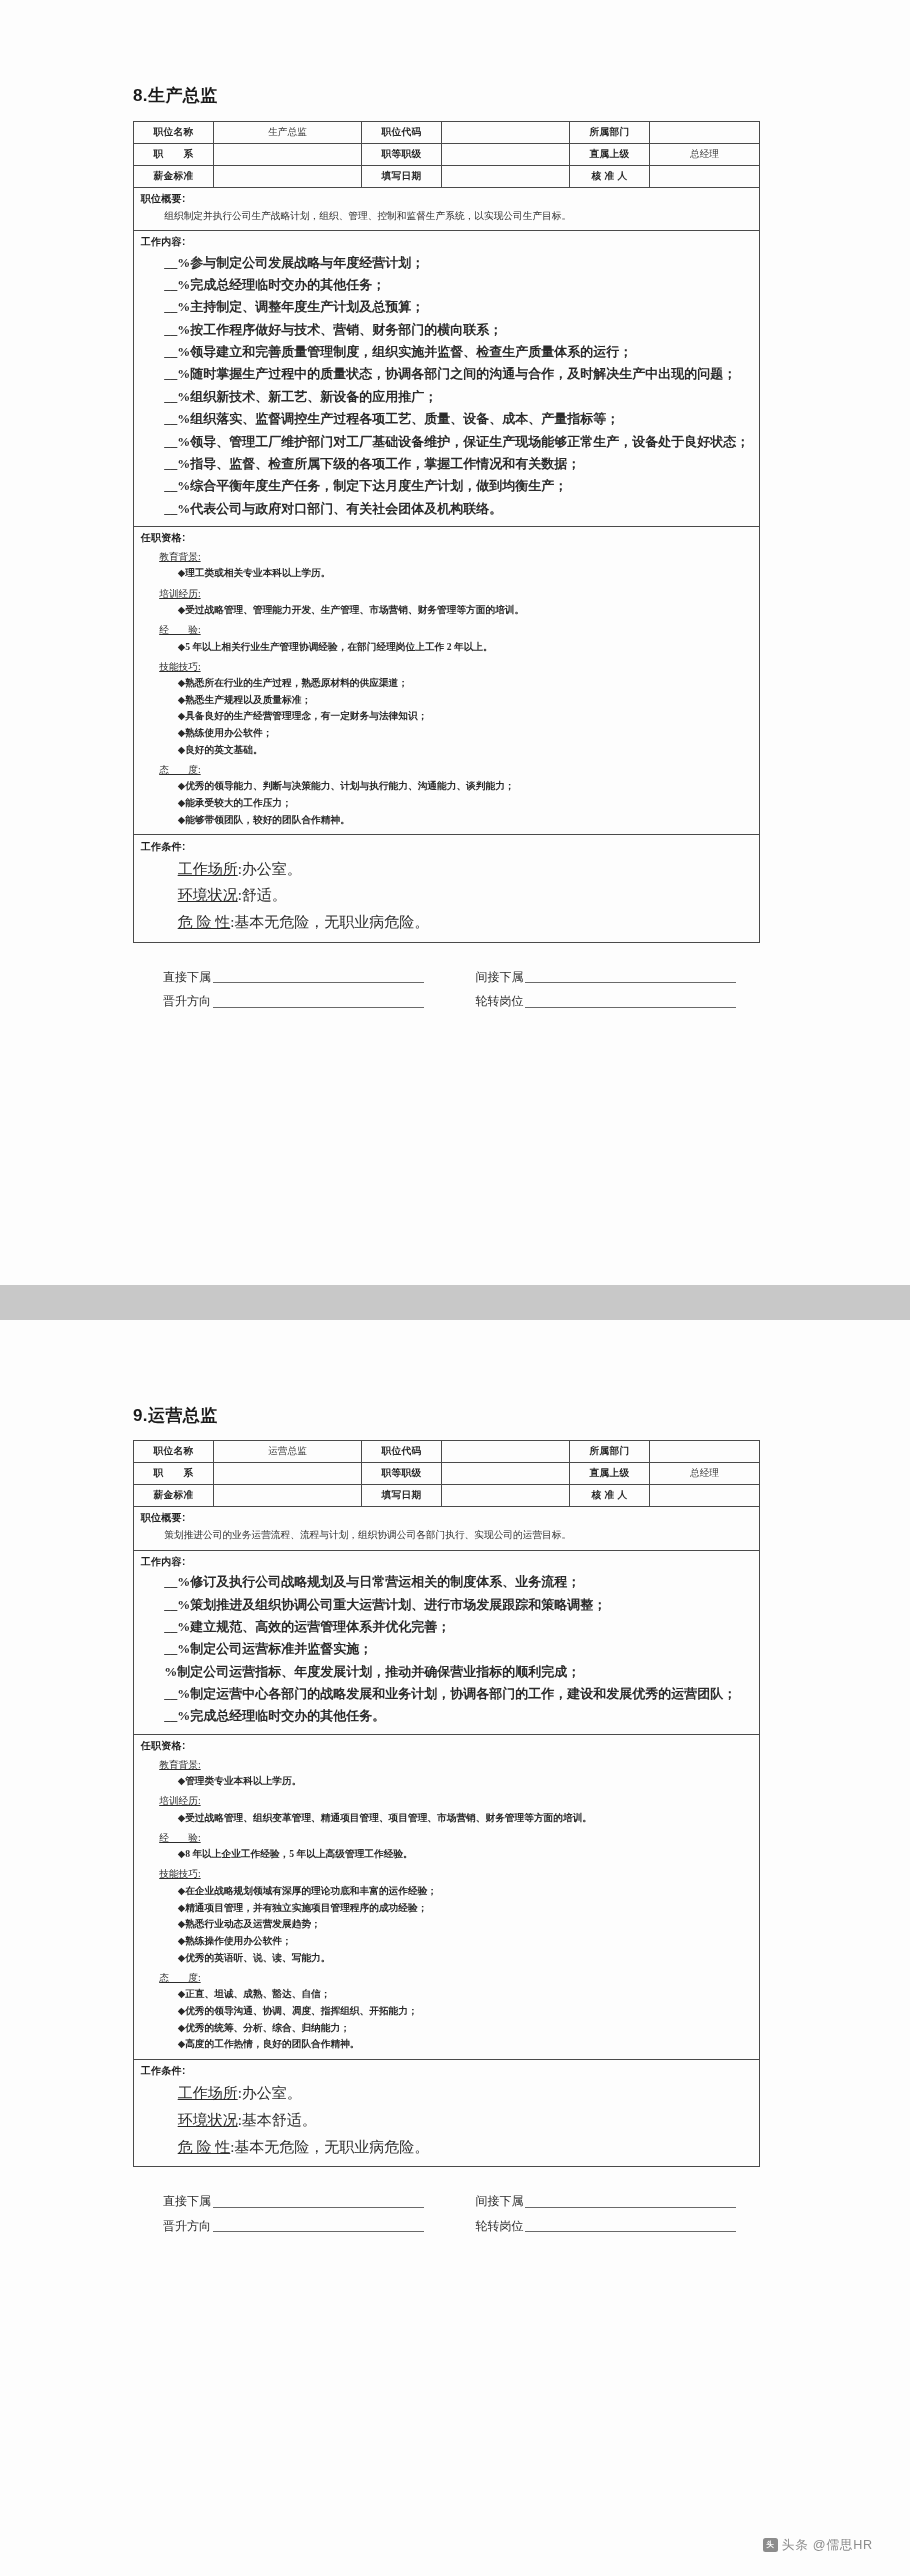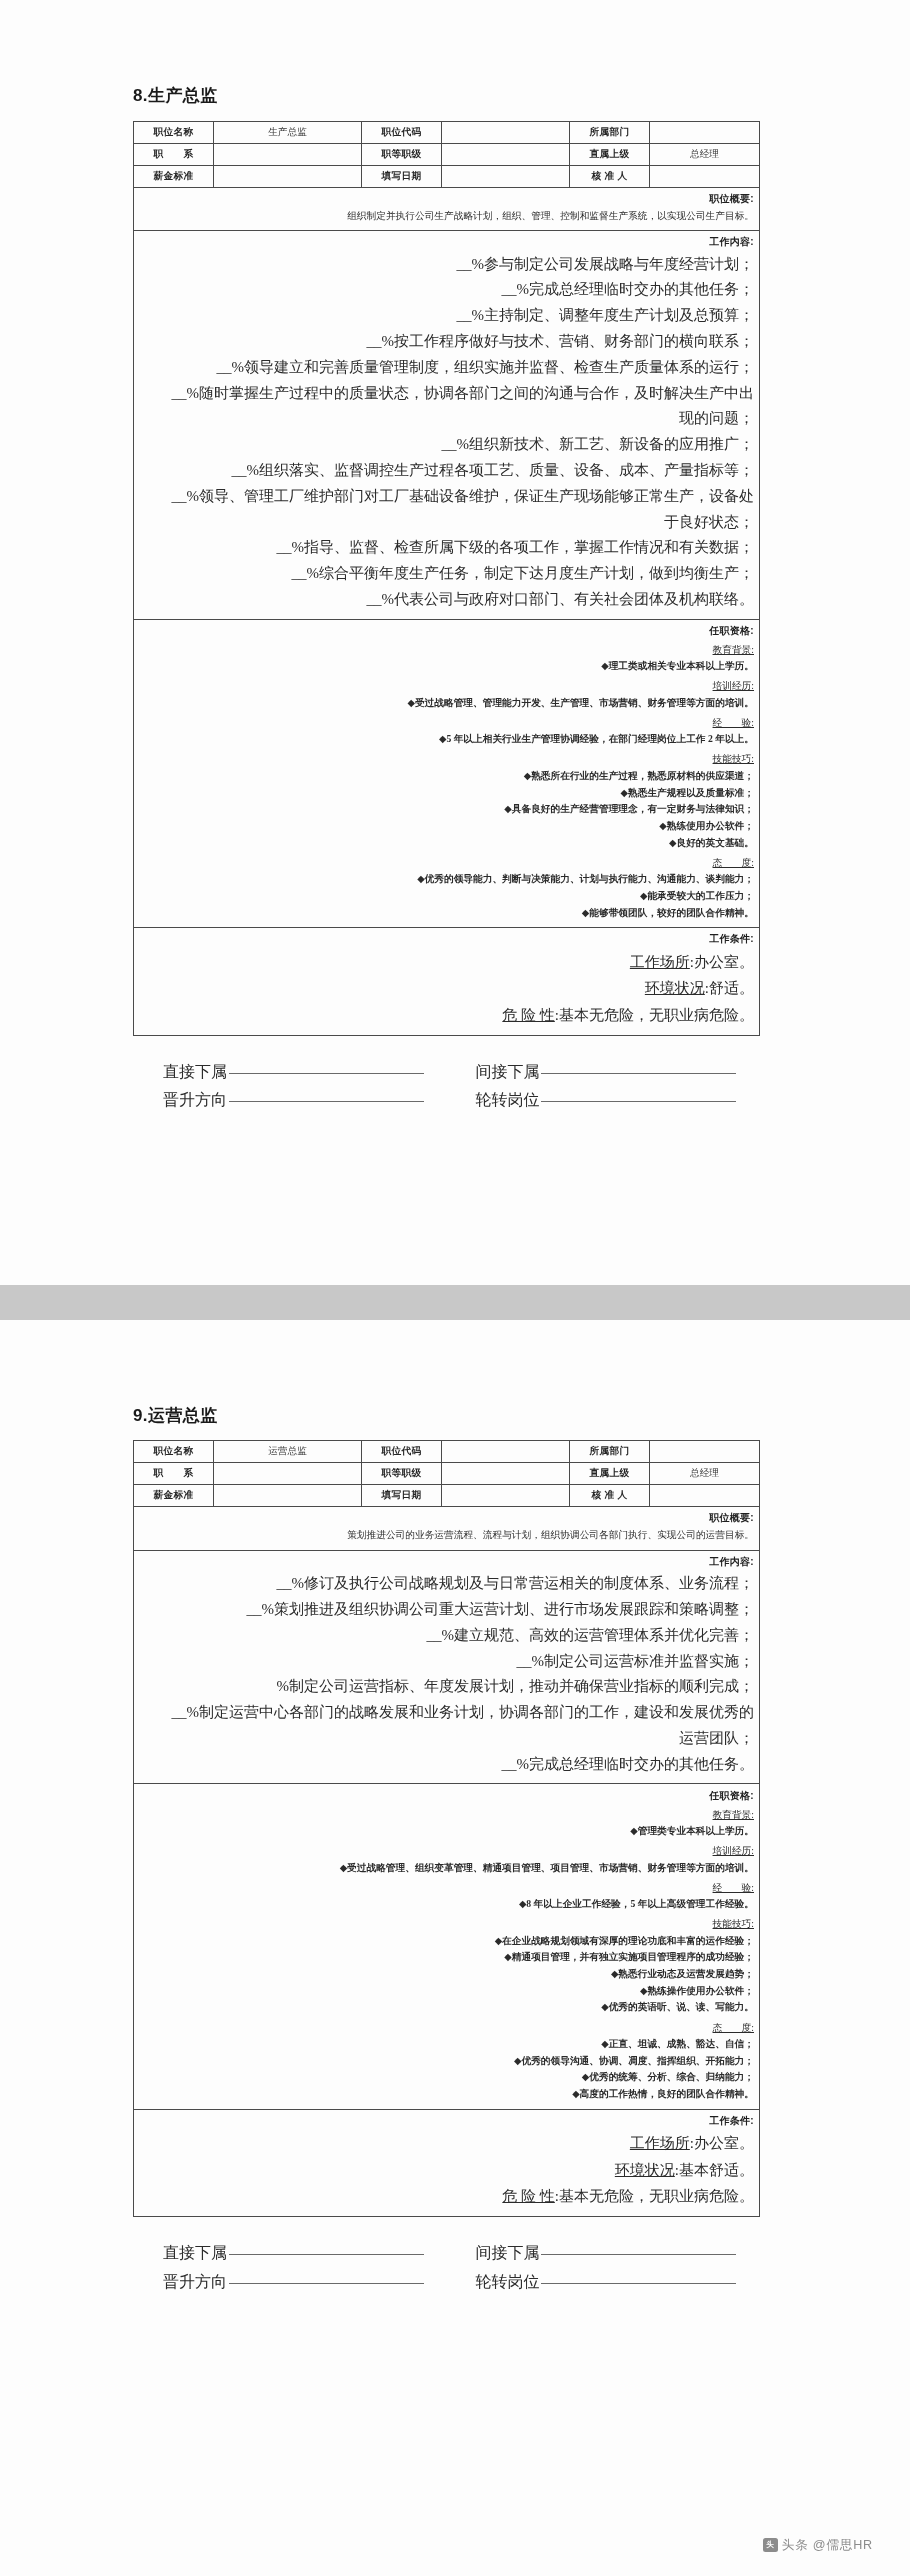--- a/index.html
+++ b/index.html
@@ -46,43 +46,44 @@
   }
   td.lbl{
     font-weight:bold;
     text-align:center;
     font-size:9.7px;
     letter-spacing:0.3px;
     font-family:"Liberation Sans","DejaVu Sans",sans-serif;
     white-space:nowrap;
   }
   td.val{text-align:center;font-size:9.3px;color:#3a3a3a;}
-  .sec{padding:4.2px 5px 5.9px 6.7px !important;vertical-align:top !important;height:auto !important;text-align:right;}
+  .sec{padding:4.2px 5px 5.9px 6.7px !important;vertical-align:top !important;height:auto !important;}
   .sec-head{
     font-weight:bold;
     font-size:10px;
     letter-spacing:0.3px;
     margin-bottom:1.7px;
     color:#1f1f1f;
     font-family:"Liberation Sans","DejaVu Sans",sans-serif;
   }
   .para{
     font-size:9.7px;
     line-height:1.62;
     text-indent:23.6px;
     color:#2b2b2b;
     margin:1.7px 0 0.8px 0;
   }
   ul.items{list-style:none;margin:0.8px 0 0 0;padding:0;}
   ul.items li{
-    font-size:15px;
+    font-size:13px;
     line-height:1.72;
     color:#2b2b2b;
     padding-left:23.6px;
     text-indent:0;
+    font-weight:bold;
   }
   .sub{
     margin:3.4px 0 0 18.5px;
   }
   .sub-title{
     font-size:9.7px;
     text-decoration:underline;
     color:#2b2b2b;
     line-height:1.7;
     display:inline-block;
@@ -103,22 +104,22 @@
   .footer-lines{
     width:625px;
     margin:18.5px 0 0 15px;
     display:flex;
     flex-wrap:wrap;
   }
   .fl{
     width:50%;
     box-sizing:border-box;
     display:flex;
-    align-items:flex-start;
-    font-size:16px;
+    align-items:center;
+    font-size:12px;
     color:#2b2b2b;
     padding:7.6px 22px 0 30px;
   }
   .fl .fl-label{white-space:nowrap;}
   .fl .fl-blank{
     flex:1;
     border-bottom:0.8px solid #6a6a6a;
     height:11px;
     margin-left:1.7px;
   }

